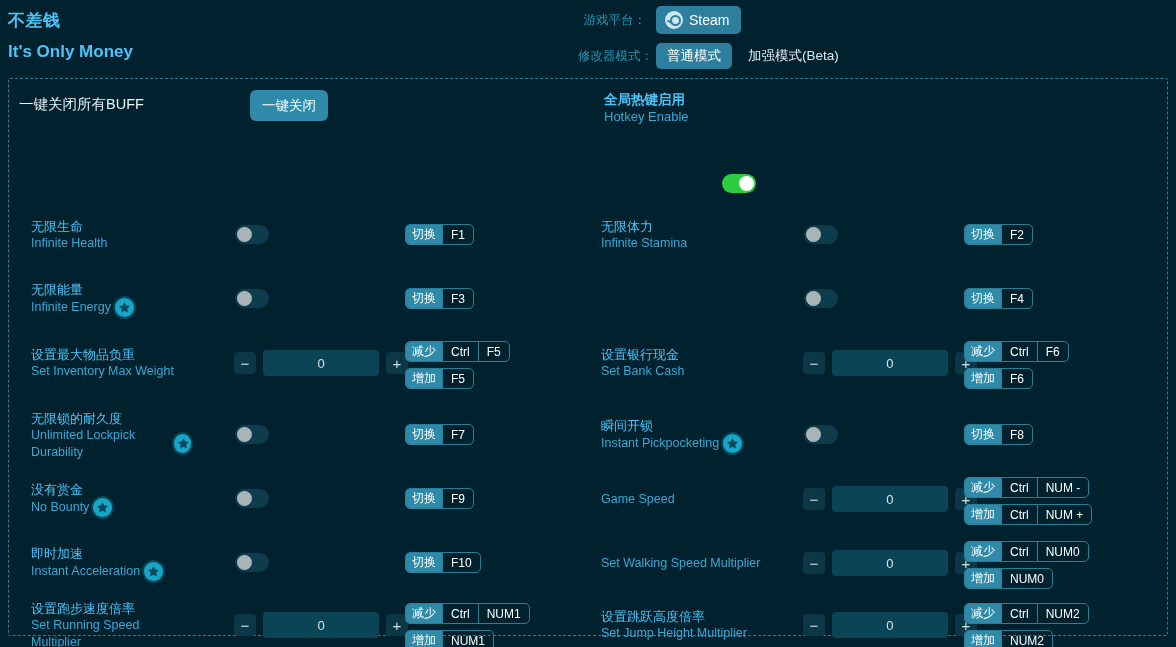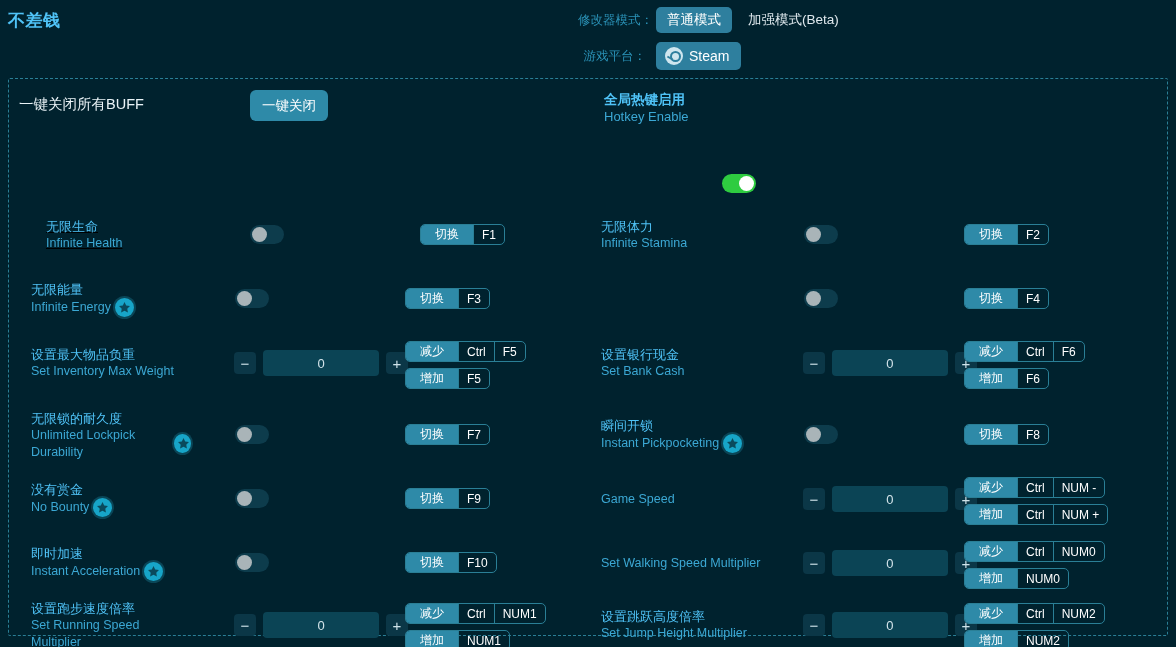--- a/index.html
+++ b/index.html
@@ -179,21 +179,21 @@
   
   .keys { display: flex; flex-direction: column; gap: 6px; }
   .keyline { display: flex; align-items: stretch; }
   .pill {
     display: flex; align-items: stretch;
     border: 1px solid #2a7f96; border-radius: 5px; overflow: hidden;
     height: 21px;
   }
   .pill .act {
     background: #2e8aa8; color: #ffffff;
-    font-size: 12px; padding: 0 14px;
+    font-size: 12px; padding: 0 6px;
     display: flex; align-items: center; white-space: nowrap;
   }
   .pill .key {
     color: #ffffff; font-size: 12px; padding: 0 8px;
     display: flex; align-items: center; white-space: nowrap;
     border-left: 1px solid #2a7f96;
   }
   .pill .key:first-of-type { border-left: none; }
 
   
@@ -202,56 +202,57 @@
   .slot-keys    { position: absolute; }
 </style>
 </head>
 <body>
 
 <div class="app">
 
   <div class="header">
     <div class="title-block">
       <div class="title-cn">不差钱</div>
+      <div class="title-en">It's Only Money</div>
     </div>
 
     <div class="header-right">
-      <div class="hrow">
-        <div class="hlabel">修改器模式：</div>
-        <div class="mode-btn">普通模式</div>
-        <div class="mode-btn inactive">加强模式(Beta)</div>
-      </div>
       <div class="hrow">
         <div class="hlabel">游戏平台：</div>
         <div class="platform-btn">
           <span class="steam-ico"></span>
           <span>Steam</span>
         </div>
       </div>
+      <div class="hrow">
+        <div class="hlabel">修改器模式：</div>
+        <div class="mode-btn">普通模式</div>
+        <div class="mode-btn inactive">加强模式(Beta)</div>
+      </div>
     </div>
   </div>
 
   <div class="panel">
     <div class="panel-top">
       <div class="allbuff-label">一键关闭所有BUFF</div>
       <div class="allbuff-btn">一键关闭</div>
 
       <div class="hotkey-block">
         <div class="cn">全局热键启用</div>
         <div class="en">Hotkey Enable</div>
       </div>
     </div>
 
     <div class="switch-green">
       <div class="knob"></div>
     </div>
 
     <div class="cols">
       <div class="col left" id="col-left">
-          <div class="row" style="position: absolute; left: 15px; right: 0px; height: 44px; top: 82px; text-decoration: underline;">
+          <div class="row" style="position: absolute; left: 0px; right: 0px; height: 44px; top: 82px;">
             <div class="labels">
               <div class="lab-cn">无限生命</div>
               <div style="display: flex; align-items: center;">
                 <div class="lab-en">Infinite Health</div>
               </div>
             </div>
             <div class="toggle slot-toggle" style="left: 226px; top: 12px;">
               <div class="knob"></div>
             </div>
             <div class="keys slot-keys" style="left: 396px; top: 11px;">

